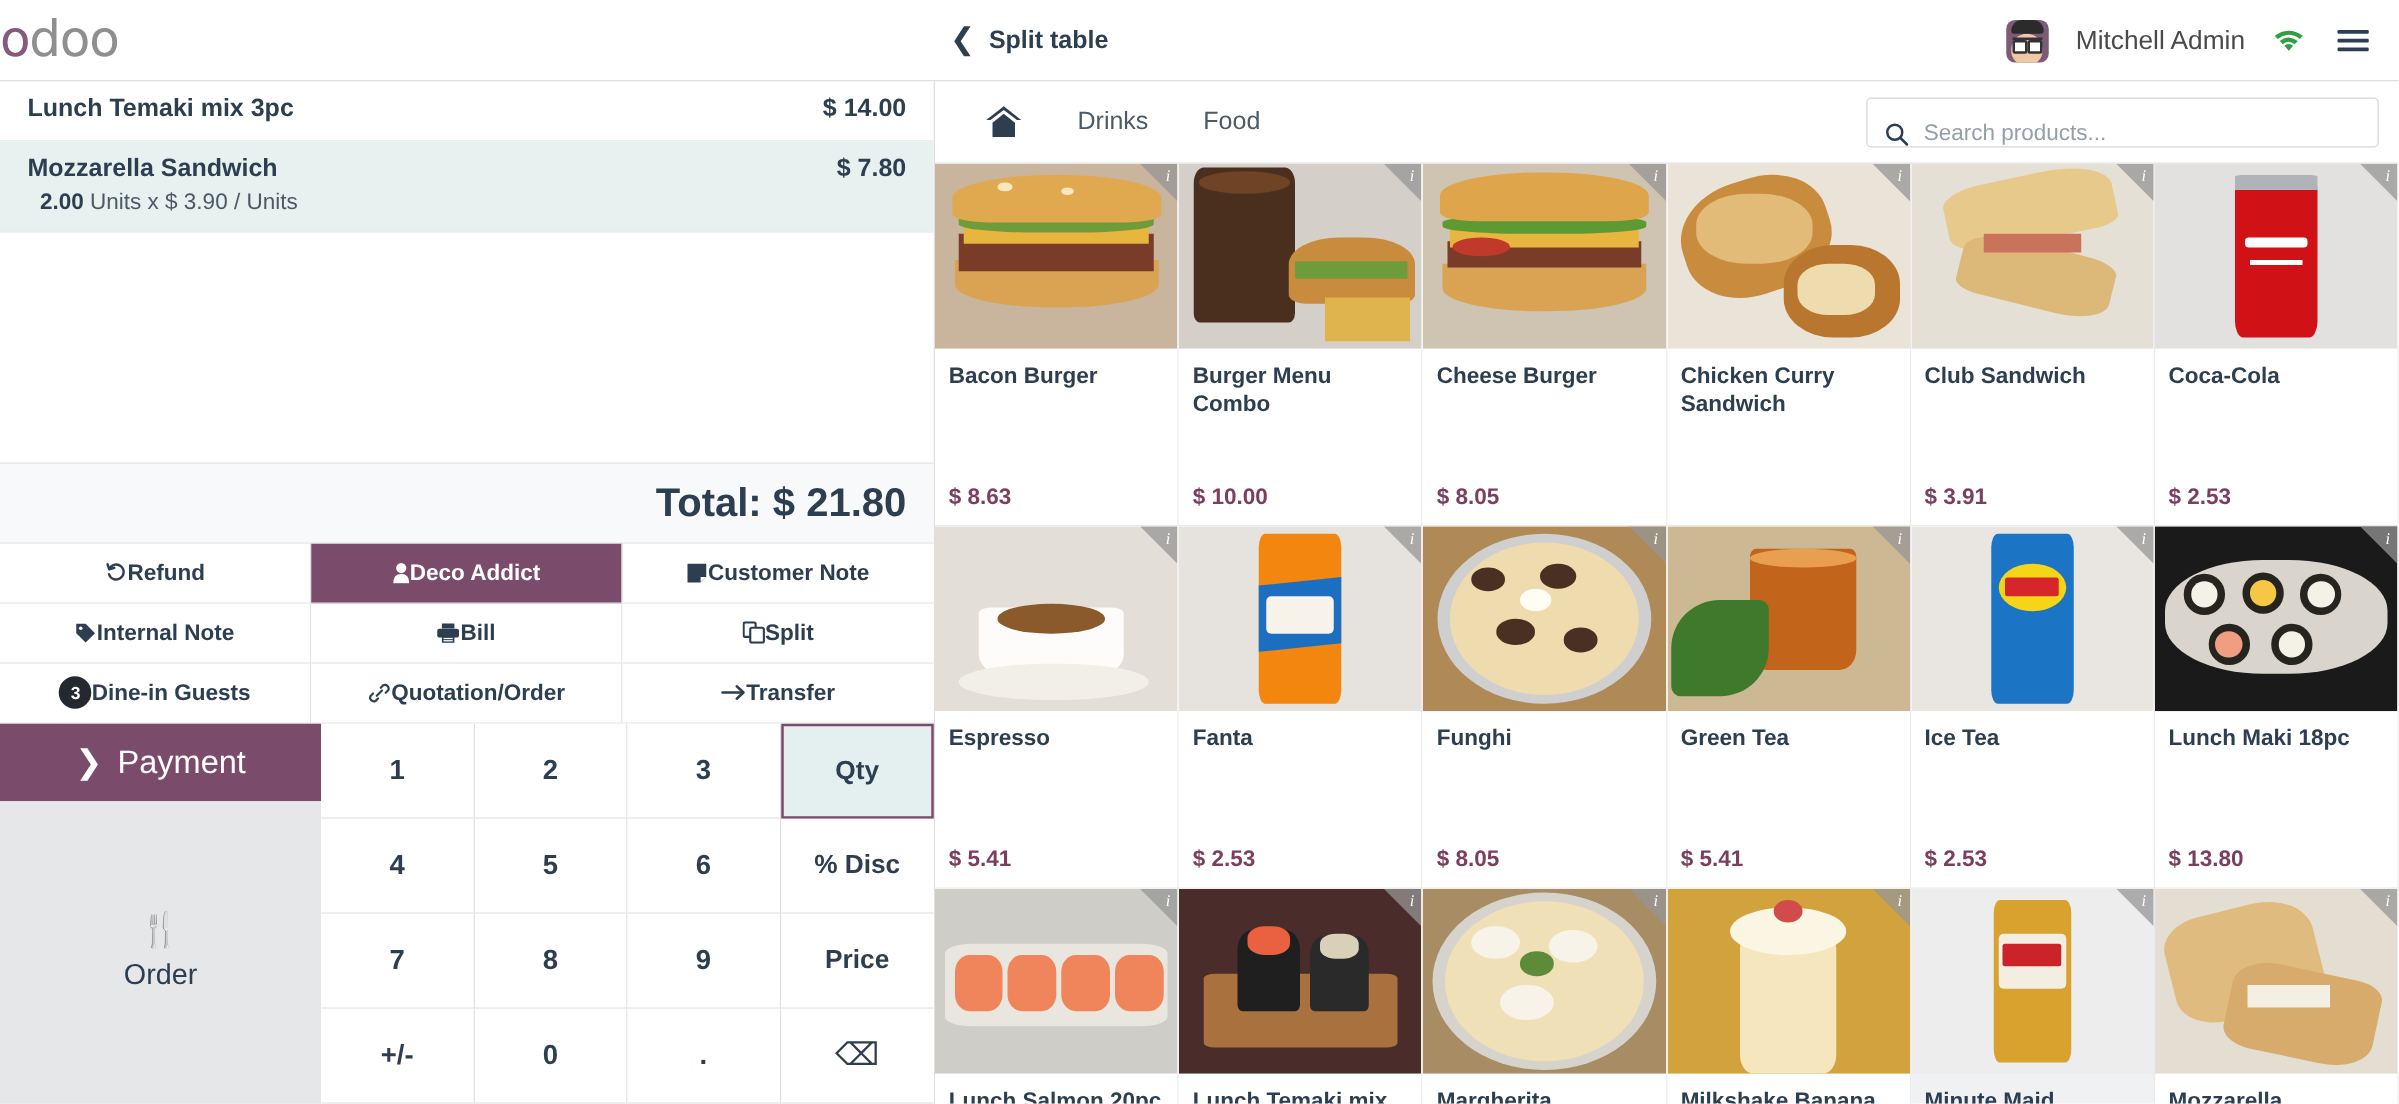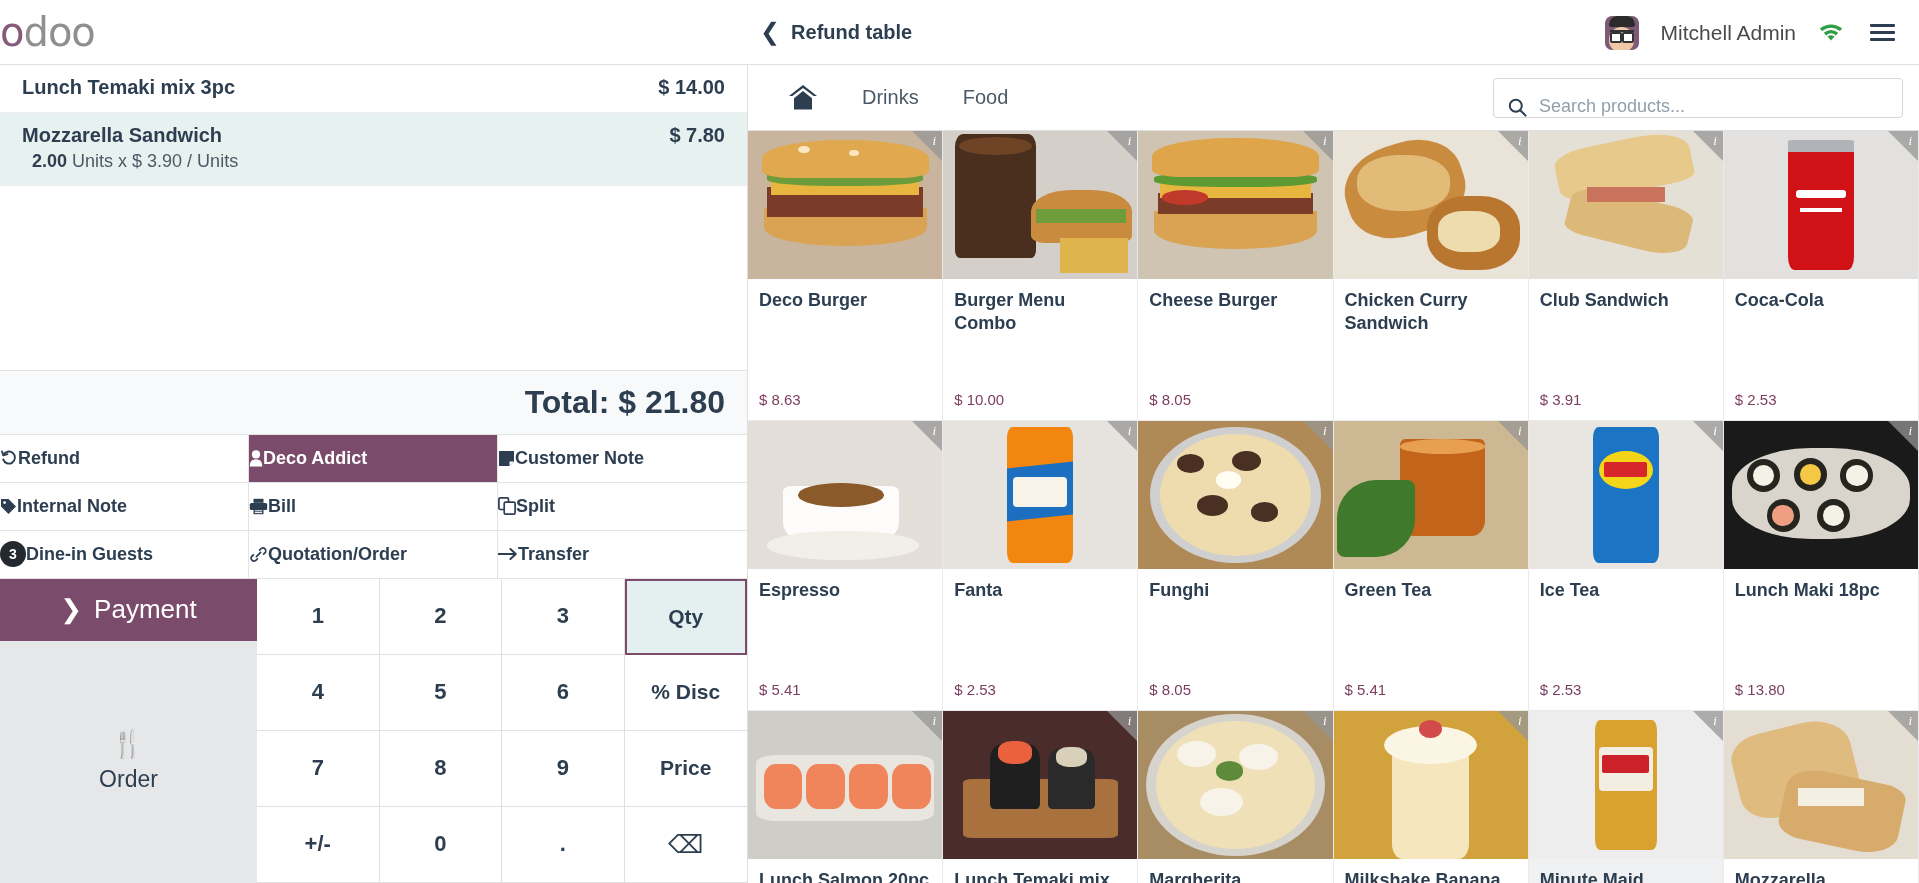--- a/index.html
+++ b/index.html
@@ -94,21 +94,21 @@
     border-top: 1px solid #e3e3e3;
     border-bottom: 1px solid #e3e3e3;
     padding: 13px 22px;
     text-align: right;
   }
   .total-text { font-size: 32px; font-weight: bold; color: #2c3e50; }
 
   .actionpad { display: grid; grid-template-columns: 1fr 1fr 1fr; }
   .act {
     height: 48px;
-    display: flex; align-items: center; gap: 0;
+    display: flex; align-items: center; justify-content: center; gap: 0;
     font-size: 18px; font-weight: bold; color: #2c3e50;
     background: #ffffff;
     border-right: 1px solid #e3e3e3;
     border-bottom: 1px solid #e3e3e3;
     cursor: pointer;
   }
   .act:nth-child(3n) { border-right: none; }
   .act.highlight { background: #7b4b6b; color: #ffffff; }
   .act .ico { display: flex; align-items: center; font-size: 17px; }
   .guest-badge {
@@ -195,38 +195,38 @@
   .pinfo-i {
     position: absolute; top: 2px; right: 6px; color: #fff;
     font-size: 13px; font-style: italic; font-family: "Liberation Serif", serif;
     z-index: 2;
   }
   .pname {
     padding: 10px 11px 0 11px;
     font-size: 18px; font-weight: bold; color: #2c3e50; line-height: 1.25;
     flex: 1;
   }
-  .pprice { padding: 6px 11px 12px 11px; font-size: 15px; font-weight: normal; color: #7b3e5e; }
+  .pprice { padding: 6px 11px 12px 11px; font-size: 18px; font-weight: bold; color: #7b3e5e; }
 
   
   .ph { width: 100%; height: 100%; position: relative; }
   .ph i { position: absolute; display: block; }
 </style>
 </head>
 <body>
 
 <div class="app">
 
   <div class="topbar">
     <div class="logo-wrap">
       <div class="odoo-logo"><span class="o1">o</span><span class="rest">doo</span></div>
     </div>
     <div class="change-table">
       <span class="chev-left">❮</span>
-      <span>Refund table</span>
+      <span>Split table</span>
     </div>
     <div class="topbar-right">
       <div class="avatar">
         <div class="face"></div>
         <div class="hair"></div>
         <div class="glasses"></div>
       </div>
       <span class="username">Mitchell Admin</span>
       <span class="wifi-icon">
         <svg width="26" height="20" viewBox="0 0 26 20">
@@ -413,21 +413,21 @@
               <i style="left:10%;top:38%;width:80%;height:20%;background:#7a3c28"></i>
               <i style="left:12%;top:31%;width:76%;height:12%;background:#e8b53e"></i>
               <i style="left:10%;top:26%;width:80%;height:11%;background:#6f9c3a;border-radius:40%"></i>
               <i style="left:7%;top:6%;width:86%;height:26%;background:#e0a94f;border-radius:48% 48% 18% 18%"></i>
               <i style="left:26%;top:10%;width:6%;height:5%;background:#fbe6c0;border-radius:50%"></i>
               <i style="left:52%;top:13%;width:5%;height:4%;background:#fbe6c0;border-radius:50%"></i>
             </div>
             <div class="pinfo-corner"></div>
             <div class="pinfo-i">i</div>
           </div>
-          <div class="pname">Deco Burger</div>
+          <div class="pname">Bacon Burger</div>
           <div class="pprice">$ 8.63</div>
         </div>
 
         <div class="pcard">
           <div class="pthumb">
             <div class="ph" style="background:#d4cfc8">
               <i style="left:6%;top:2%;width:42%;height:84%;background:#4a2f1e;border-radius:10% 10% 6% 6%"></i>
               <i style="left:8%;top:4%;width:38%;height:12%;background:#6f4326;border-radius:50%"></i>
               <i style="left:45%;top:40%;width:52%;height:36%;background:#c98c3f;border-radius:40% 40% 14% 14%"></i>
               <i style="left:48%;top:53%;width:46%;height:9%;background:#6f9c3a"></i>

